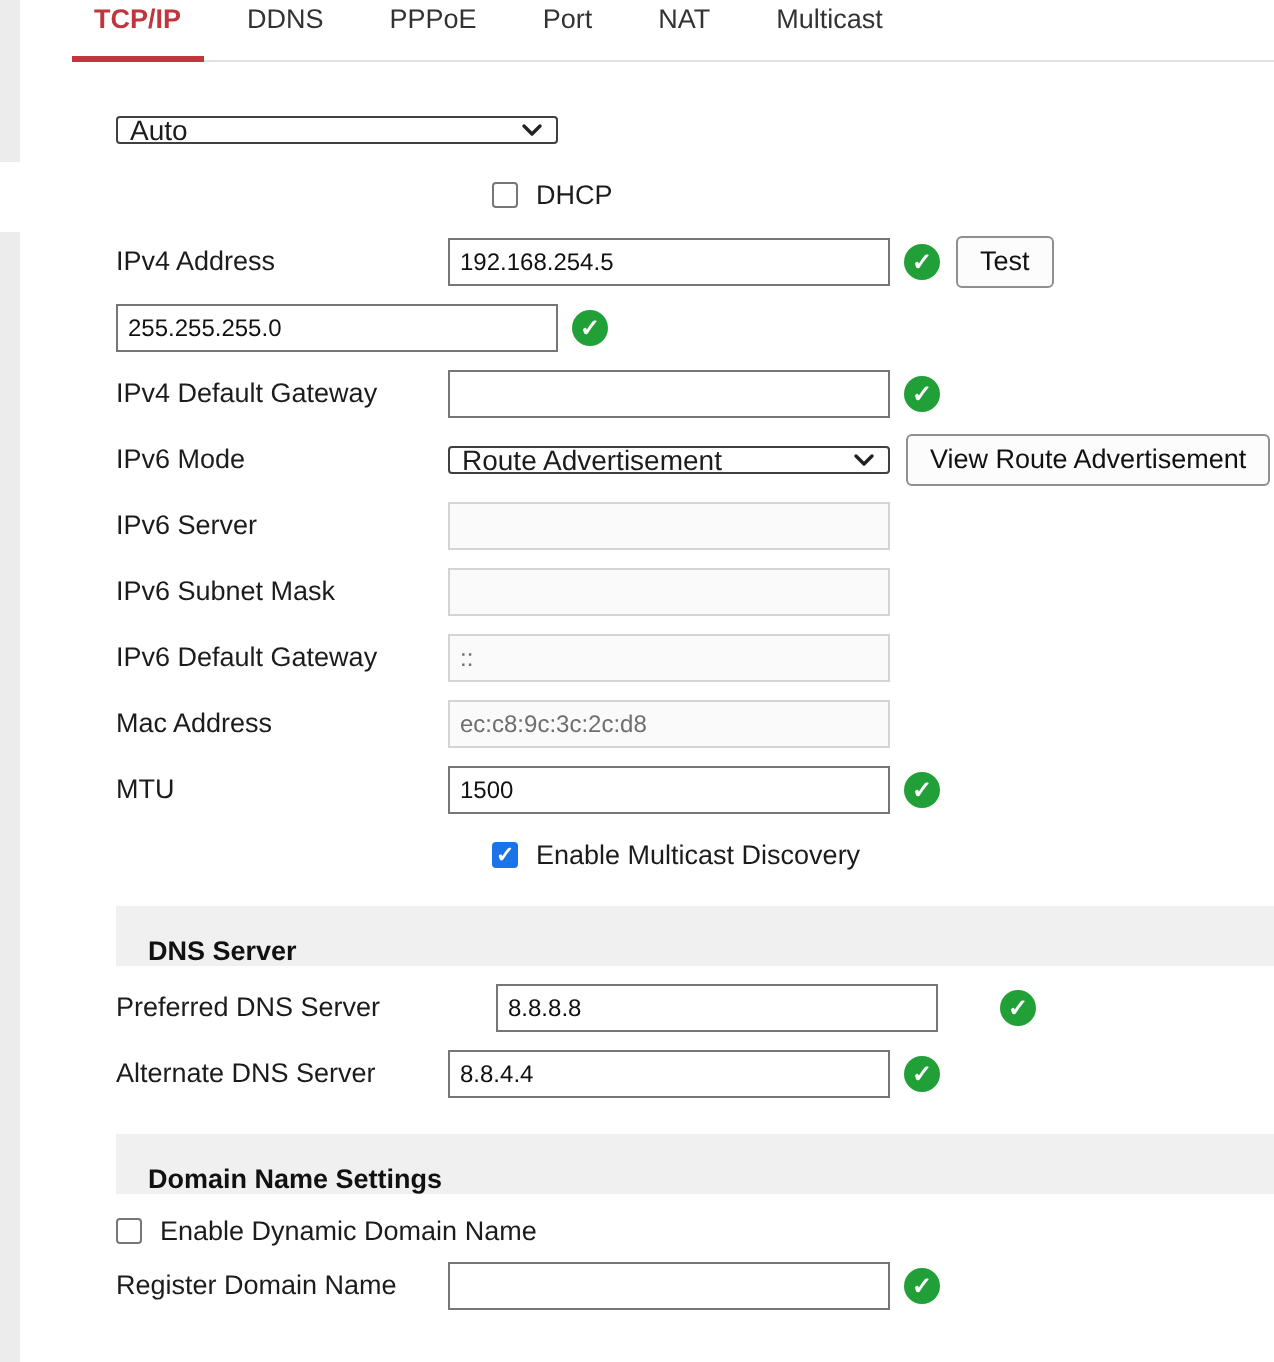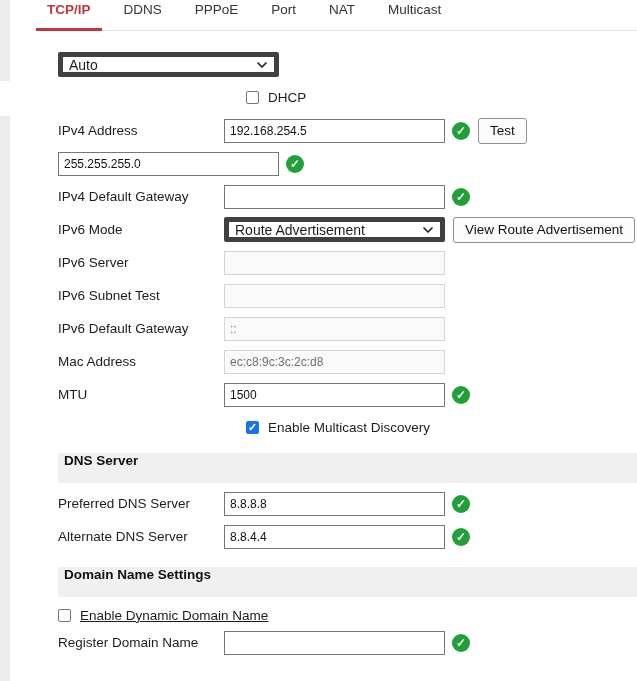--- a/index.html
+++ b/index.html
@@ -76,22 +76,22 @@
     outline: none;
     flex: none;
   }
   .txt:disabled, .txt.disabled {
     background: #fafafa;
     border-color: #d4d4d4;
     color: #6f6f6f;
   }
 
   .select {
-    width: 221px; height: 25px;
-    border: 5px solid #404040;
+    width: 221px; height: 14px;
+    border: 1px solid #404040;
     border-radius: 2px;
     background: #fff;
     display: flex; align-items: center;
     font-size: 14px;
     padding: 0 6px;
     cursor: pointer;
     flex: none;
   }
   .select .sel-text { flex: 1; white-space: nowrap; overflow: hidden; }
   .select .chev { flex: none; display: flex; align-items: center; }
@@ -143,30 +143,30 @@
   }
   .cb-label { font-size: 13.5px; margin-left: 9px; }
 
   .indent-input { margin-left: 188px; } 
 
   
   .section-header {
     margin-left: 22px;
     height: 30px;
     background: var(--section-bg);
-    display: flex; align-items: flex-start;
-    padding-left: 6px;
+    display: flex; align-items: flex-end;
+    padding-left: 16px;
     font-size: 13.5px;
     font-weight: bold;
     color: #111;
   }
   .mt9  { margin-top: 9px; }
   .mt14 { margin-top: 14px; }
-  .mt4  { margin-top: 4px; }
-  .cbrow-h22 { height: 22px; margin-top: 7px; margin-left: 22px; text-decoration: underline; }
+  .mt4  { margin-top: 4px; gap: 24px; }
+  .cbrow-h22 { height: 22px; margin-top: 7px; margin-left: 22px; }
 </style>
 </head>
 <body>
 
 <div class="sidebar-strip">
   <div class="active-gap"></div>
 </div>
 
 <div class="content">
 
@@ -229,21 +229,21 @@
       </div>
       <button class="btn">View Route Advertisement</button>
     </div>
 
     <div class="row">
       <span class="lbl">IPv6 Server</span>
       <input class="txt" type="text" disabled="" style="">
     </div>
 
     <div class="row">
-      <span class="lbl">IPv6 Subnet Test</span>
+      <span class="lbl">IPv6 Subnet Mask</span>
       <input class="txt" type="text" disabled="" style="">
     </div>
 
     <div class="row">
       <span class="lbl">IPv6 Default Gateway</span>
       <input class="txt" type="text" disabled="" value="::" style="">
     </div>
 
     <div class="row">
       <span class="lbl">Mac Address</span>

